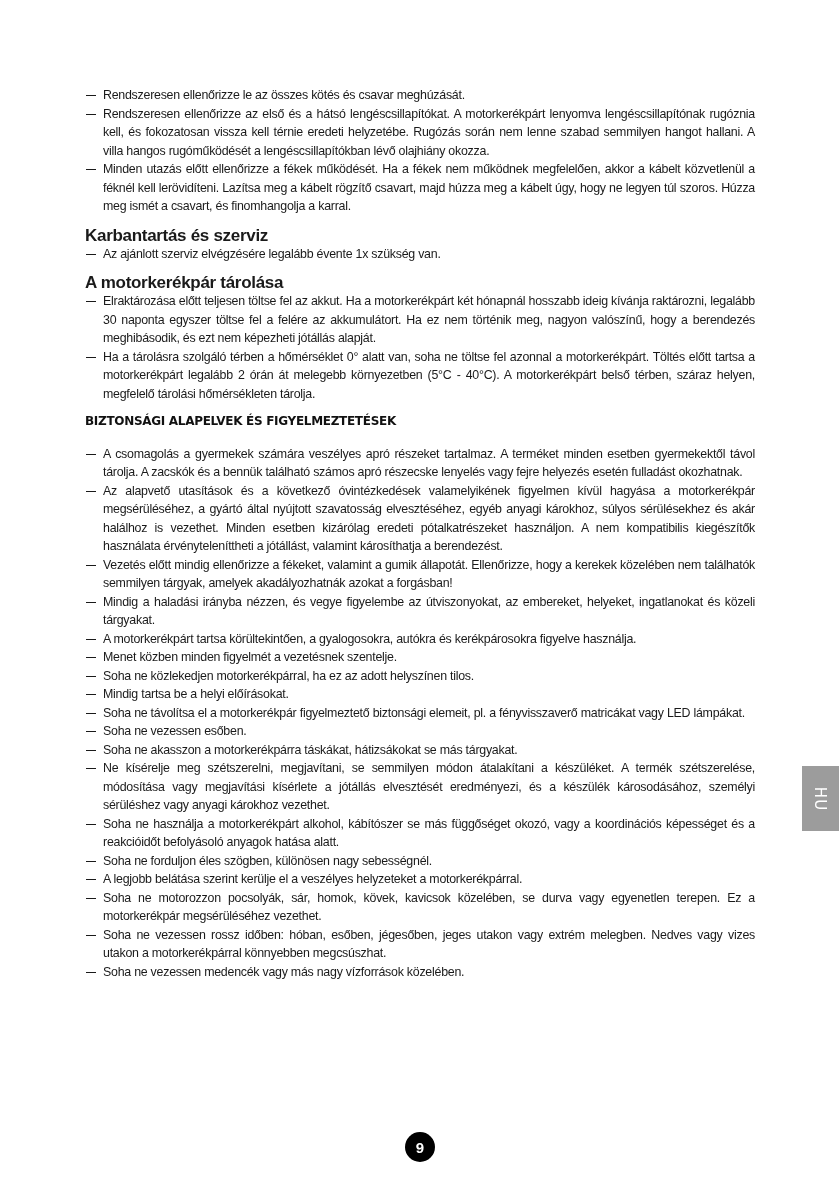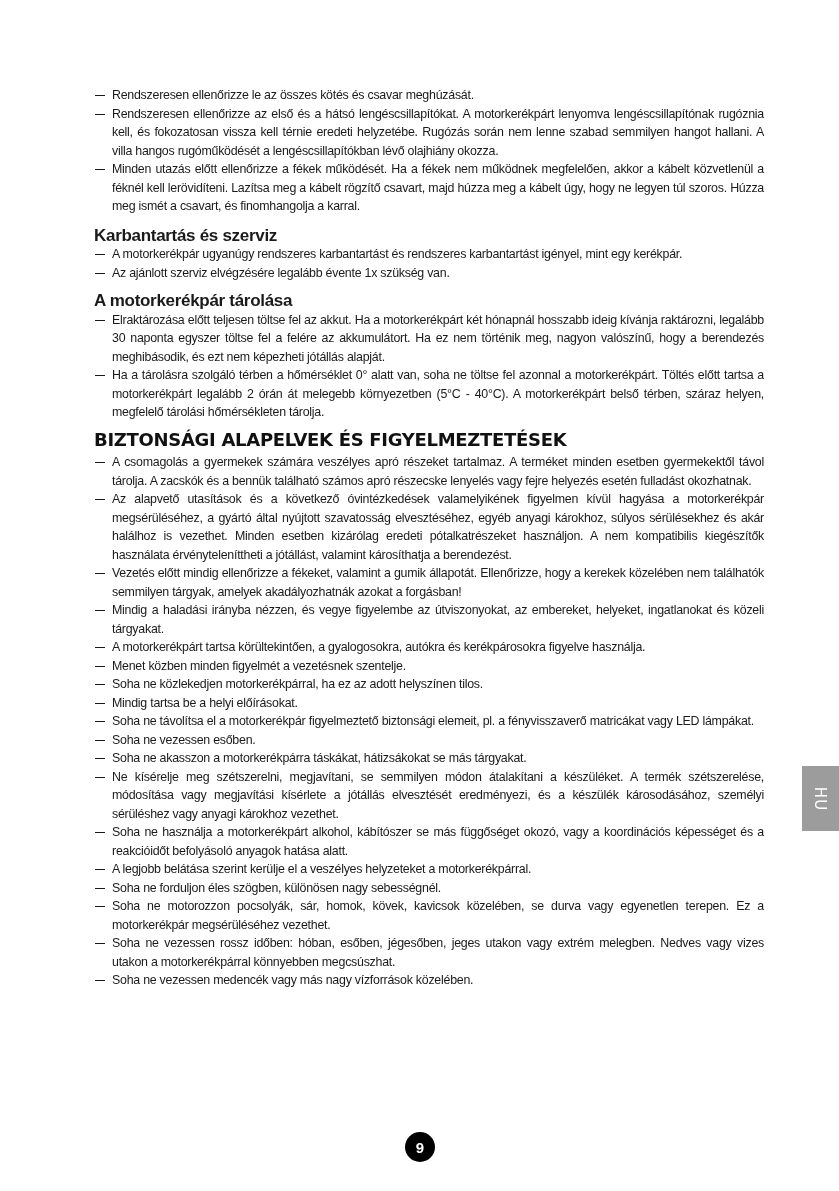--- a/index.html
+++ b/index.html
@@ -1,37 +1,37 @@
 <!DOCTYPE html>
 <html><head>
 <meta charset="utf-8">
 <style>
   html, body { margin: 0; padding: 0; background: #ffffff; }
   body { width: 839px; height: 1191px; position: relative; overflow: hidden; }
   .page {
-    position: absolute; left: 94px; top: 86px; width: 670px;
+    position: absolute; left: 85px; top: 86px; width: 670px;
     font-family: "Liberation Sans", sans-serif;
     font-size: 12.4px; line-height: 18.5px; color: #1a1a1a;
     letter-spacing: -0.25px;
   }
   ul.items { list-style: none; margin: 0; padding: 0; }
   ul.items li {
     position: relative; padding-left: 18px; text-align: justify;
   }
   ul.items li::before {
     content: ""; position: absolute; left: 1px; top: 9px;
     width: 10px; height: 1.3px; background: #1a1a1a;
   }
   .subhead {
     font-weight: bold; margin-top: 10px; font-size: 17px; letter-spacing: -0.3px;
   }
   .section-title {
     font-family: "DejaVu Sans", sans-serif;
-    font-weight: bold; font-size: 18px; letter-spacing: -0.3px;
-    margin-top: 9px; margin-bottom: 4px; color: #111;
+    font-weight: bold; font-size: 12px; letter-spacing: -0.3px;
+    margin-top: 9px; margin-bottom: 14px; color: #111;
   }
   .lang-tab {
     position: absolute; left: 802px; top: 766px; width: 37px; height: 65px;
     background: #9c9c9c; color: #ffffff;
     display: flex; align-items: center; justify-content: center;
   }
   .lang-tab span {
     transform: rotate(90deg);
     font-family: "DejaVu Sans", sans-serif; font-size: 15px; letter-spacing: 1px;
   }
@@ -47,21 +47,20 @@
 
 <div class="page">
   <ul class="items">
     <li>Rendszeresen ellenőrizze le az összes kötés és csavar meghúzását.</li>
     <li>Rendszeresen ellenőrizze az első és a hátsó lengéscsillapítókat. A motorkerékpárt lenyomva lengéscsillapítónak rugóznia kell, és fokozatosan vissza kell térnie eredeti helyzetébe. Rugózás során nem lenne szabad semmilyen hangot hallani. A villa hangos rugóműködését a lengéscsillapítókban lévő olajhiány okozza.</li>
     <li>Minden utazás előtt ellenőrizze a fékek működését. Ha a fékek nem működnek megfelelően, akkor a kábelt közvetlenül a féknél kell lerövidíteni. Lazítsa meg a kábelt rögzítő csavart, majd húzza meg a kábelt úgy, hogy ne legyen túl szoros. Húzza meg ismét a csavart, és finomhangolja a karral.</li>
   </ul>
 
   <div class="subhead" style="margin-top:11px">Karbantartás és szerviz</div>
   <ul class="items">
-    <li>A motorkerékpár ugyanúgy rendszeres karbantartást és rendszeres karbantartást igényel, mint egy kerékpár.</li>
     <li>Az ajánlott szerviz elvégzésére legalább évente 1x szükség van.</li>
   </ul>
 
   <div class="subhead" style="">A motorkerékpár tárolása</div>
   <ul class="items">
     <li>Elraktározása előtt teljesen töltse fel az akkut. Ha a motorkerékpárt két hónapnál hosszabb ideig kívánja raktározni, legalább 30 naponta egyszer töltse fel a felére az akkumulátort. Ha ez nem történik meg, nagyon valószínű, hogy a berendezés meghibásodik, és ezt nem képezheti jótállás alapját.</li>
     <li>Ha a tárolásra szolgáló térben a hőmérséklet 0° alatt van, soha ne töltse fel azonnal a motorkerékpárt. Töltés előtt tartsa a motorkerékpárt legalább 2 órán át melegebb környezetben (5°C - 40°C). A motorkerékpárt belső térben, száraz helyen, megfelelő tárolási hőmérsékleten tárolja.</li>
   </ul>
 
   <div class="section-title">BIZTONSÁGI ALAPELVEK ÉS FIGYELMEZTETÉSEK</div>
@@ -72,22 +71,22 @@
     <li>Mindig a haladási irányba nézzen, és vegye figyelembe az útviszonyokat, az embereket, helyeket, ingatlanokat és közeli tárgyakat.</li>
     <li>A motorkerékpárt tartsa körültekintően, a gyalogosokra, autókra és kerékpárosokra figyelve használja.</li>
     <li>Menet közben minden figyelmét a vezetésnek szentelje.</li>
     <li>Soha ne közlekedjen motorkerékpárral, ha ez az adott helyszínen tilos.</li>
     <li>Mindig tartsa be a helyi előírásokat.</li>
     <li>Soha ne távolítsa el a motorkerékpár figyelmeztető biztonsági elemeit, pl. a fényvisszaverő matricákat vagy LED lámpákat.</li>
     <li>Soha ne vezessen esőben.</li>
     <li>Soha ne akasszon a motorkerékpárra táskákat, hátizsákokat se más tárgyakat.</li>
     <li>Ne kísérelje meg szétszerelni, megjavítani, se semmilyen módon átalakítani a készüléket. A termék szétszerelése, módosítása vagy megjavítási kísérlete a jótállás elvesztését eredményezi, és a készülék károsodásához, személyi sérüléshez vagy anyagi károkhoz vezethet.</li>
     <li>Soha ne használja a motorkerékpárt alkohol, kábítószer se más függőséget okozó, vagy a koordinációs képességet és a reakcióidőt befolyásoló anyagok hatása alatt.</li>
+    <li>Soha ne forduljon éles szögben, különösen nagy sebességnél.</li>
     <li>A legjobb belátása szerint kerülje el a veszélyes helyzeteket a motorkerékpárral.</li>
-    <li>Soha ne forduljon éles szögben, különösen nagy sebességnél.</li>
     <li>Soha ne motorozzon pocsolyák, sár, homok, kövek, kavicsok közelében, se durva vagy egyenetlen terepen. Ez a motorkerékpár megsérüléséhez vezethet.</li>
     <li>Soha ne vezessen rossz időben: hóban, esőben, jégesőben, jeges utakon vagy extrém melegben. Nedves vagy vizes utakon a motorkerékpárral könnyebben megcsúszhat.</li>
     <li>Soha ne vezessen medencék vagy más nagy vízforrások közelében.</li>
   </ul>
 </div>
 
 <div class="lang-tab">
   <span>HU</span>
 </div>
 

